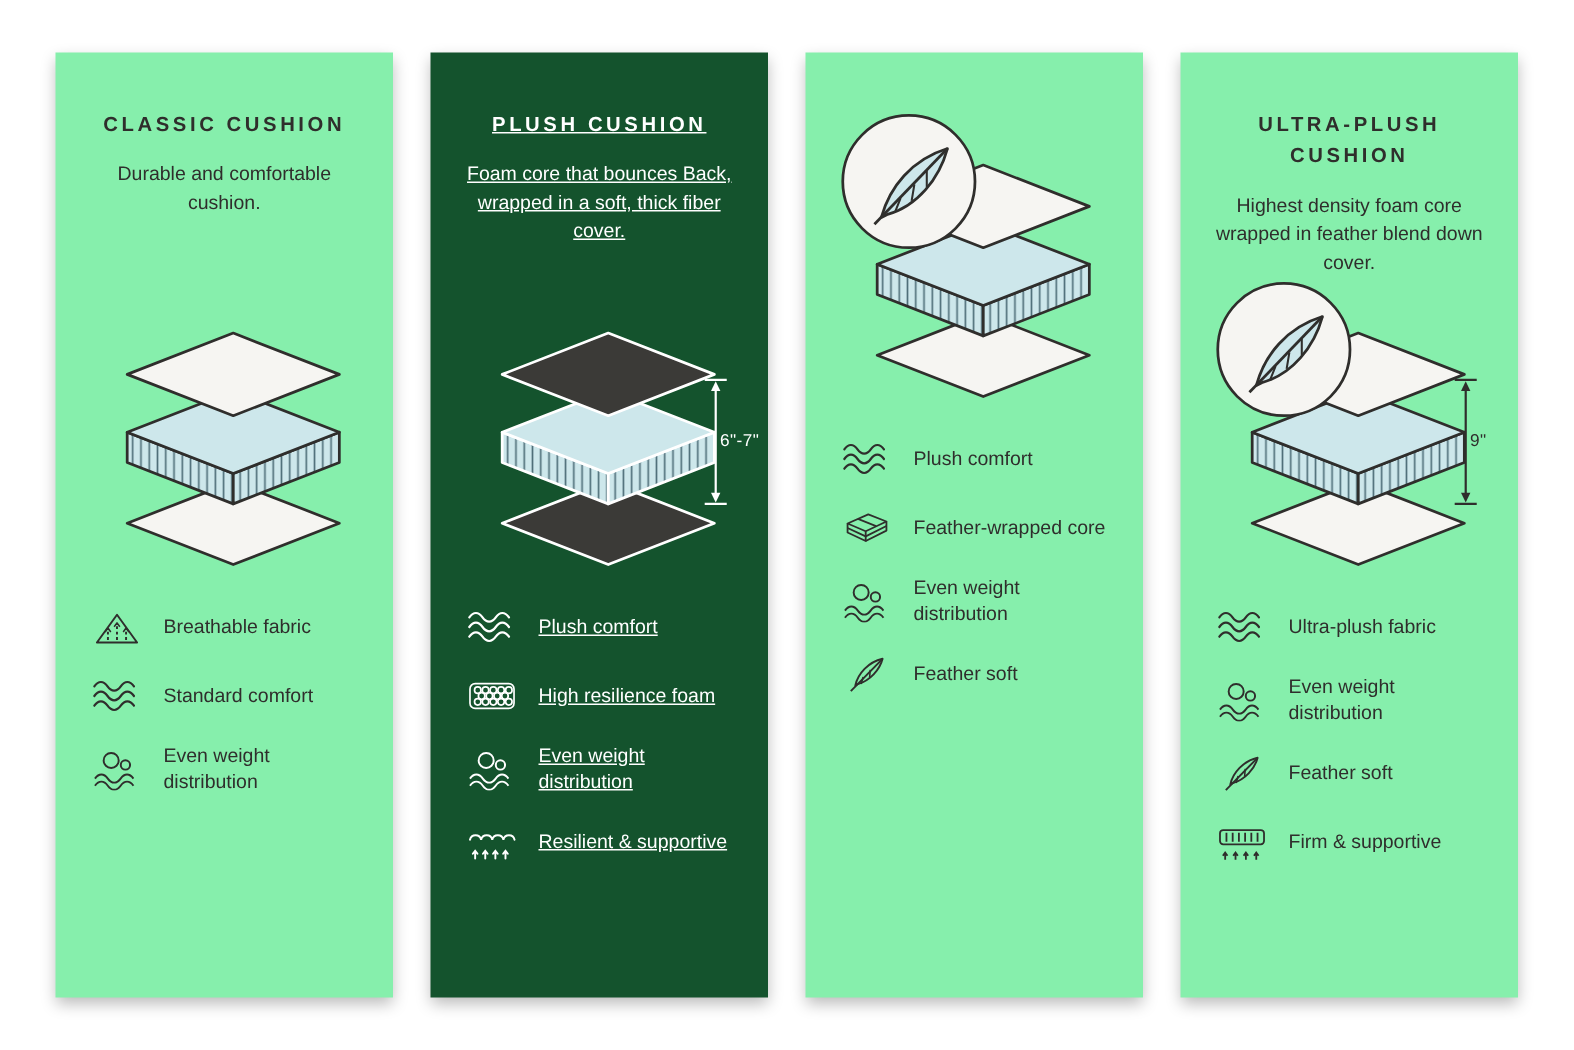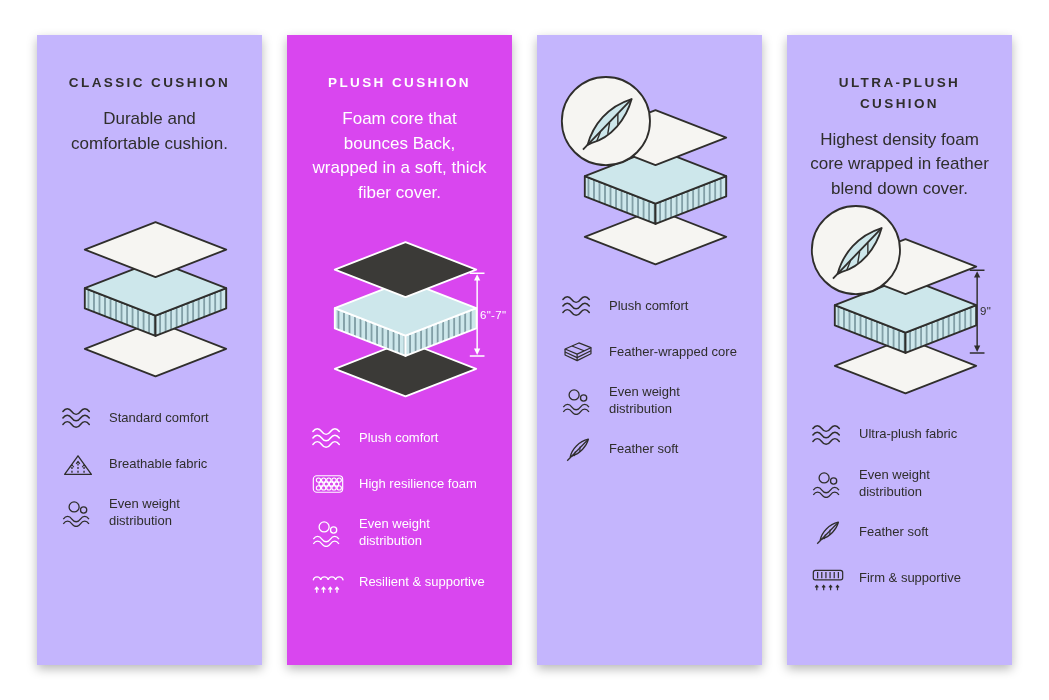--- a/index.html
+++ b/index.html
@@ -6,26 +6,26 @@
   html,body { width:1049px; height:700px; }
   body { background:#ffffff; font-family:"Liberation Sans", sans-serif; overflow:hidden; }
 
   .board { display:flex; justify-content:center; gap:25px; padding-top:35px; }
 
   .card {
     width:225px; height:630px; padding:38px 22px 20px;
     box-shadow:0 4px 10px rgba(0,0,0,0.28);
     display:flex; flex-direction:column; overflow:hidden;
   }
-  .card.light { background:#c4b5fd; color:#2f2e2c; --sheet-fill:#f6f5f2; }
-  .card.dark  { background:#d946ef; color:#ffffff; --sheet-fill:#3b3a37; }
+  .card.light { background:#86efac; color:#2f2e2c; --sheet-fill:#f6f5f2; }
+  .card.dark  { background:#14532d; color:#ffffff;text-decoration:underline; --sheet-fill:#3b3a37; }
 
   .card-head { min-height:112px; text-align:center; }
   .title { font-size:13.5px; font-weight:bold; letter-spacing:2.4px; line-height:1.55; margin-bottom:13px; }
-  .desc  { font-size:17px; line-height:1.45; }
+  .desc  { font-size:13px; line-height:1.45; }
 
   .illus { position:relative; display:flex; justify-content:center; margin:2px 0 22px; }
   .stack-svg { display:block; }
   .measure-label {
     position:absolute; left:171px; top:55%; transform:translateY(-50%);
     font-size:11.5px; white-space:nowrap; letter-spacing:0.3px;
   }
 
   .features { list-style:none; display:flex; flex-direction:column; gap:18px; }
   .feature  { display:flex; align-items:center; gap:12px; }
@@ -165,29 +165,29 @@
       <p class="desc">Durable and comfortable cushion.</p>
     </div>
     <div class="illus">
       <svg class="stack-svg" viewBox="-16 -34 196 212" width="180" height="195">
         <use href="#sym-stack"></use>
       </svg>
     </div>
     <ul class="features">
       <li class="feature">
         <svg class="ficon" viewBox="0 0 44 32">
+            <use href="#sym-breathable"></use>
+          </svg>
+        <span class="flabel">Breathable fabric</span>
+      </li>
+      <li class="feature">
+        <svg class="ficon" viewBox="0 0 44 32">
             <use href="#sym-wave"></use>
           </svg>
         <span class="flabel">Standard comfort</span>
-      </li>
-      <li class="feature">
-        <svg class="ficon" viewBox="0 0 44 32">
-            <use href="#sym-breathable"></use>
-          </svg>
-        <span class="flabel">Breathable fabric</span>
       </li>
       <li class="feature">
         <svg class="ficon" viewBox="0 0 44 32">
             <use href="#sym-weight"></use>
           </svg>
         <span class="flabel">Even weight distribution</span>
       </li>
     </ul>
   </section>
 

